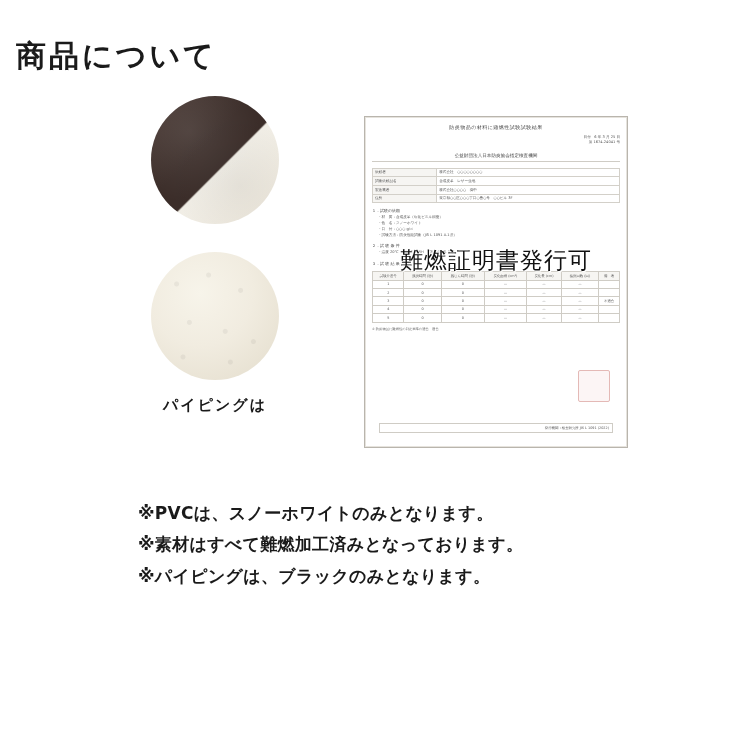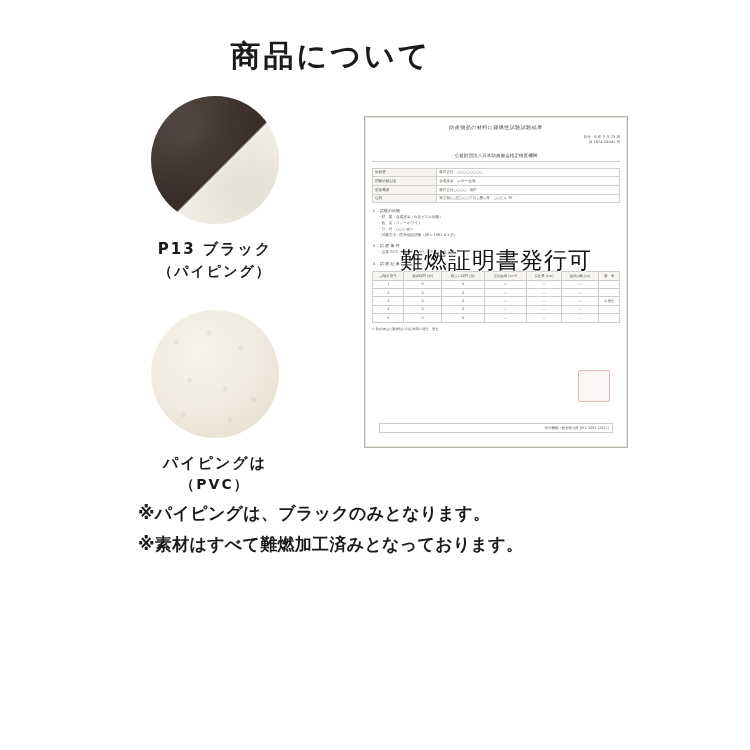--- a/index.html
+++ b/index.html
@@ -15,23 +15,23 @@
     overflow: hidden;
   }
   .page {
     position: relative;
     width: 750px;
     height: 750px;
   }
   .title {
     position: absolute;
     top: 36px;
-    left: 8px;
+    left: 16px;
     width: 646px;
-    text-align: center;
+    text-align: left;
     font-size: 30px;
     font-weight: bold;
     letter-spacing: 3px;
     color: #1a1a1a;
   }
 
   
   .swatch-col {
     position: absolute;
     top: 96px;
@@ -233,31 +233,26 @@
 <body>
 
 <div class="page">
 
   <div class="title">商品について</div>
 
   <div class="swatch-col">
 
     <div class="swatch-block">
       <div class="swatch-circle swatch-black"></div>
-      <div class="swatch-label">
-        <span>P13 ブラック</span>
-        <span class="sub">（パイピング）</span>
-      </div>
     </div>
 
     <div class="swatch-block">
       <div class="swatch-circle swatch-white"></div>
       <div class="swatch-label">
         <span>パイピングは</span>
-        <span class="sub">（PVC）</span>
       </div>
     </div>
 
   </div>
 
   <div class="cert">
     <div class="cert-inner">
       <div class="cert-title">防炎物品の材料に難燃性試験試験結果</div>
       <div class="cert-meta">
         <div>日付　6 年 3 月 25 日</div>
@@ -362,17 +357,18 @@
 
       <div class="cert-footnote">※ 防炎物品に難燃性の判定基準の適合　適合</div>
       <div class="cert-stamp"></div>
       <div class="cert-bottombar">発行機関：検査研究所 JIS L 1091 (2022)</div>
     </div>
 
     <div class="cert-overlay">難燃証明書発行可</div>
   </div>
 
   <div class="notes">
+    <div class="note">※PVCは、スノーホワイトのみとなります。</div>
+    <div class="note">※素材はすべて難燃加工済みとなっております。</div>
     <div class="note">※パイピングは、ブラックのみとなります。</div>
-    <div class="note">※素材はすべて難燃加工済みとなっております。</div>
   </div>
 
 </div>
 
 </body></html>

